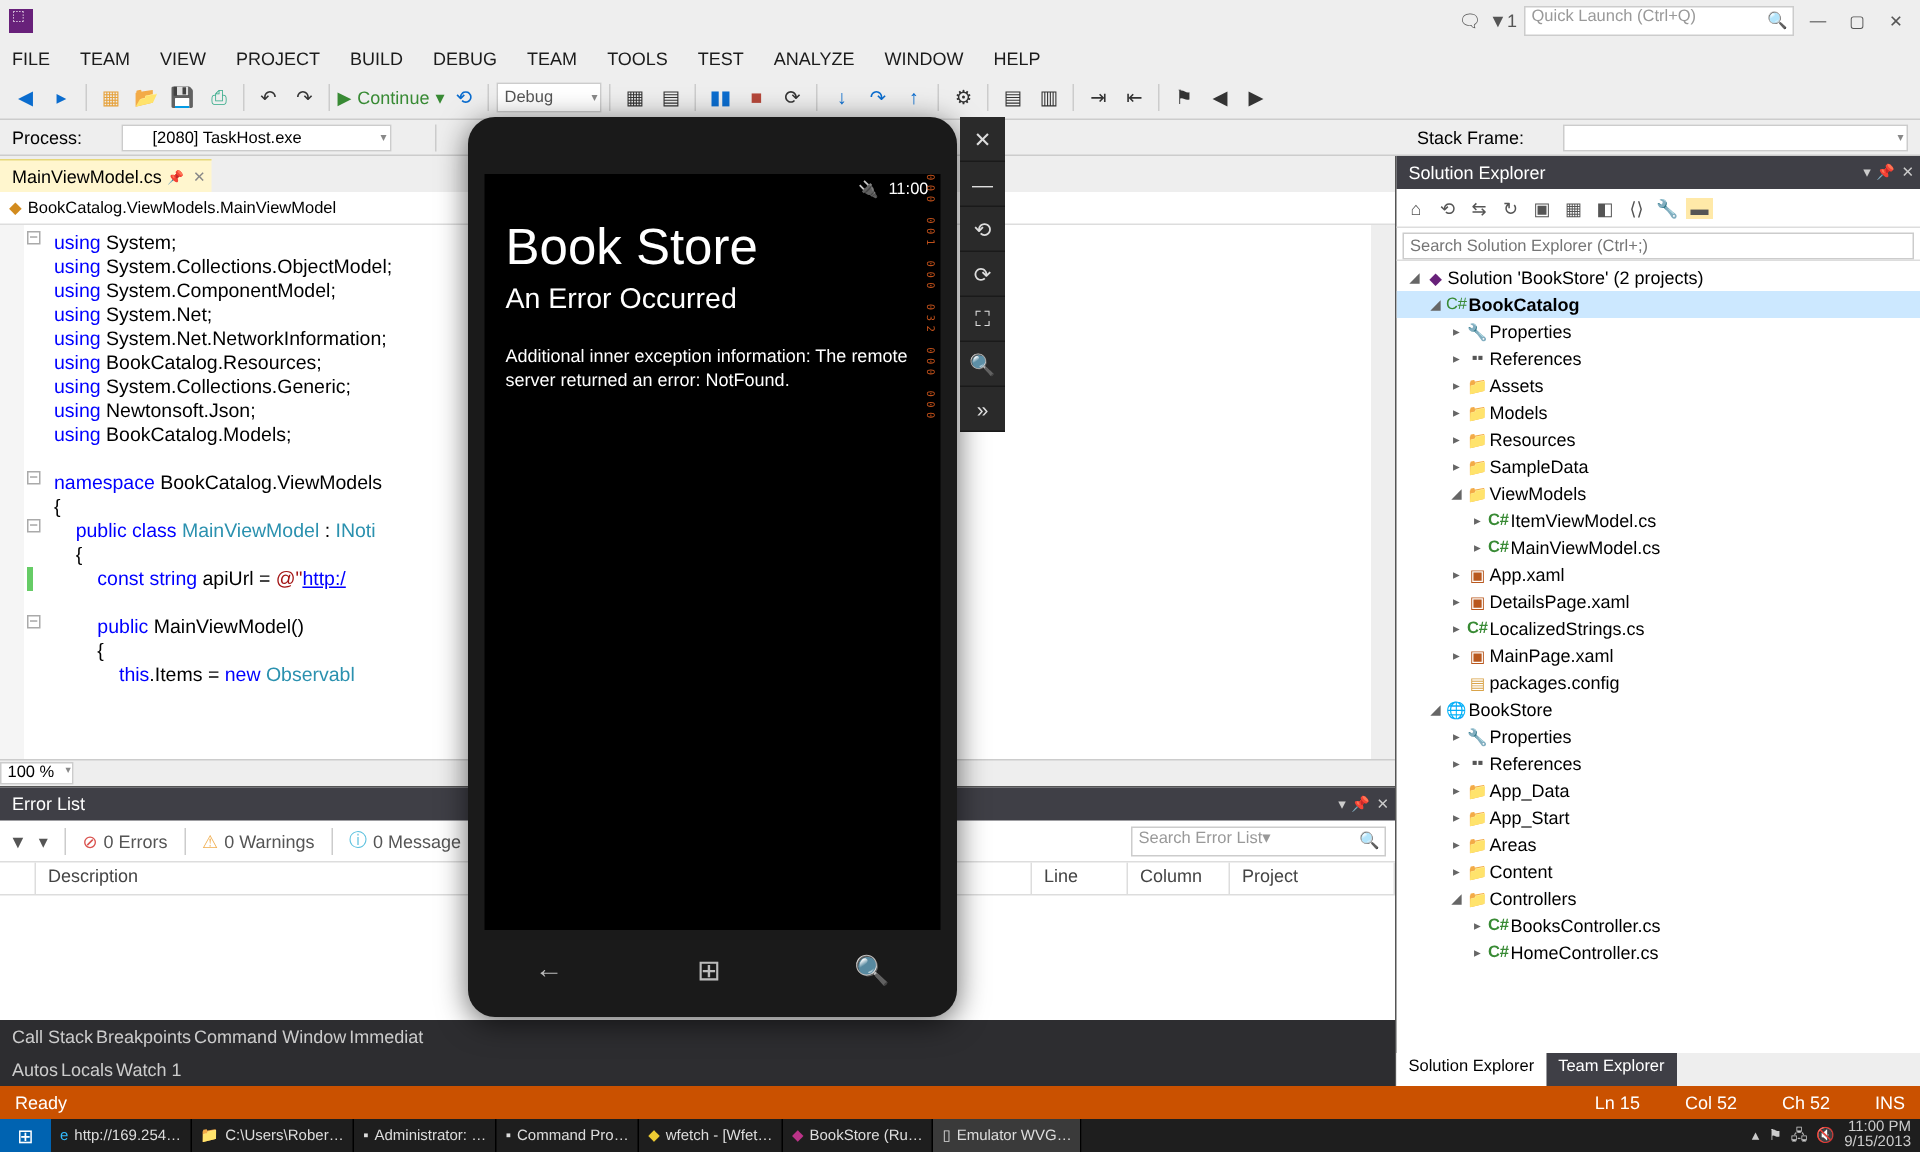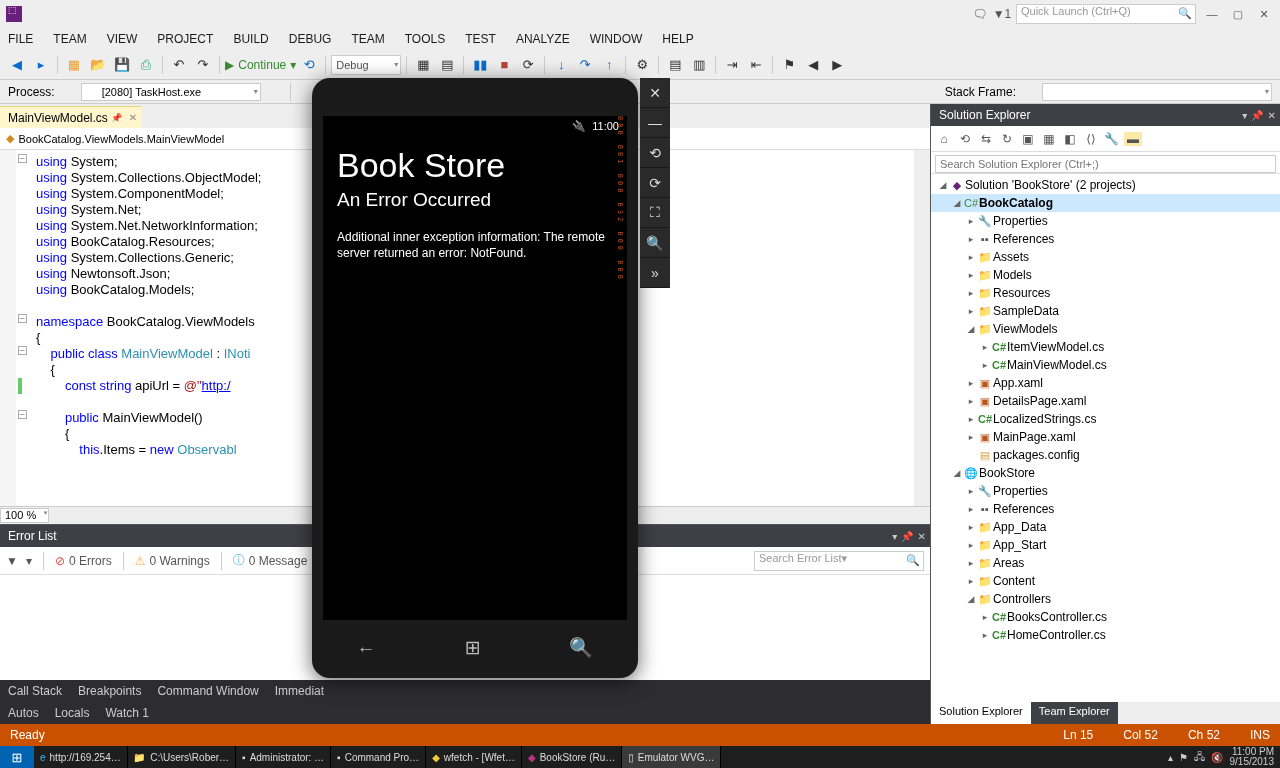--- a/index.html
+++ b/index.html
@@ -45,21 +45,21 @@
 .zoombox::after { content:"▾"; position:absolute; right:1px; font-size:7px; color:#888; }
 .errlist { height:200px; background:#fff; display:flex; flex-direction:column; border-top:1px solid #555; }
 .panel-hd { height:22px; background:#3f3f46; color:#fff; font-size:12px; display:flex; align-items:center; padding:0 8px; position:relative; }
 .panel-hd .ctrls { position:absolute; right:4px; display:flex; gap:4px; font-size:10px; color:#ccc; }
 .err-toolbar { height:28px; border-bottom:1px solid #ddd; display:flex; align-items:center; padding:0 6px; gap:8px; font-size:12px; color:#555; }
 .err-toolbar .grp { display:flex; align-items:center; gap:4px; }
 .err-search { margin-left:auto; border:1px solid #ccc; height:20px; width:170px; padding:0 20px 0 4px; font-size:11px; color:#999; position:relative; }
 .err-search .mag { position:absolute; right:3px; top:2px; color:#666; font-size:11px; }
 .err-cols { height:22px; border-bottom:1px solid #ddd; display:flex; font-size:12px; color:#444; }
 .err-cols div { border-right:1px solid #ddd; padding:2px 8px; }
-.bottom-tabs { height:22px; background:#2d2d30; display:flex; align-items:center; padding:0 8px; gap:16px; font-size:12px; color:#ccc; }
+.bottom-tabs { height:22px; background:#2d2d30; display:flex; align-items:center; padding:0 8px; gap:2px; font-size:12px; color:#ccc; }
 
 .sol-col { width:350px; background:#fff; display:flex; flex-direction:column; border-left:1px solid #555; }
 .sol-hd { height:22px; background:#3f3f46; color:#fff; font-size:12px; display:flex; align-items:center; padding:0 8px; position:relative; }
 .sol-hd .ctrls { position:absolute; right:4px; display:flex; gap:4px; font-size:10px; color:#ccc; }
 .sol-tb { height:26px; border-bottom:1px solid #ddd; display:flex; align-items:center; padding:0 4px; gap:3px; }
 .sol-tb span { font-size:12px; color:#555; width:18px; text-align:center; }
 .sol-search { height:22px; border-bottom:1px solid #ddd; padding:2px 4px; }
 .sol-search input { width:100%; height:18px; border:1px solid #ccc; padding:0 4px; font-size:11px; }
 .tree { flex:1; overflow:auto; font-size:12px; padding:2px 0; }
 .tn { display:flex; align-items:center; height:18px; padding-left:6px; white-space:nowrap; }
@@ -251,20 +251,27 @@
             <span style="color:#f0ad4e">⚠</span>
             <span>0 Warnings</span>
           </div>
         <span class="tb-sep"></span>
         <div class="grp">
             <span style="color:#5bc0de">ⓘ</span>
             <span>0 Message</span>
           </div>
         <div class="err-search"><span>Search Error List</span><span class="mag">🔍</span>▾</div>
       </div>
+      <div class="err-cols">
+        <div style="width:24px"></div>
+        <div style="flex:1">Description</div>
+        <div style="width:64px">Line</div>
+        <div style="width:68px">Column</div>
+        <div style="width:110px">Project</div>
+      </div>
       <div style="flex:1"></div>
       <div class="bottom-tabs">
         <span>Call Stack</span>
         <span>Breakpoints</span>
         <span>Command Window</span>
         <span>Immediat</span>
       </div>
       <div class="bottom-tabs">
         <span>Autos</span>
         <span>Locals</span>

